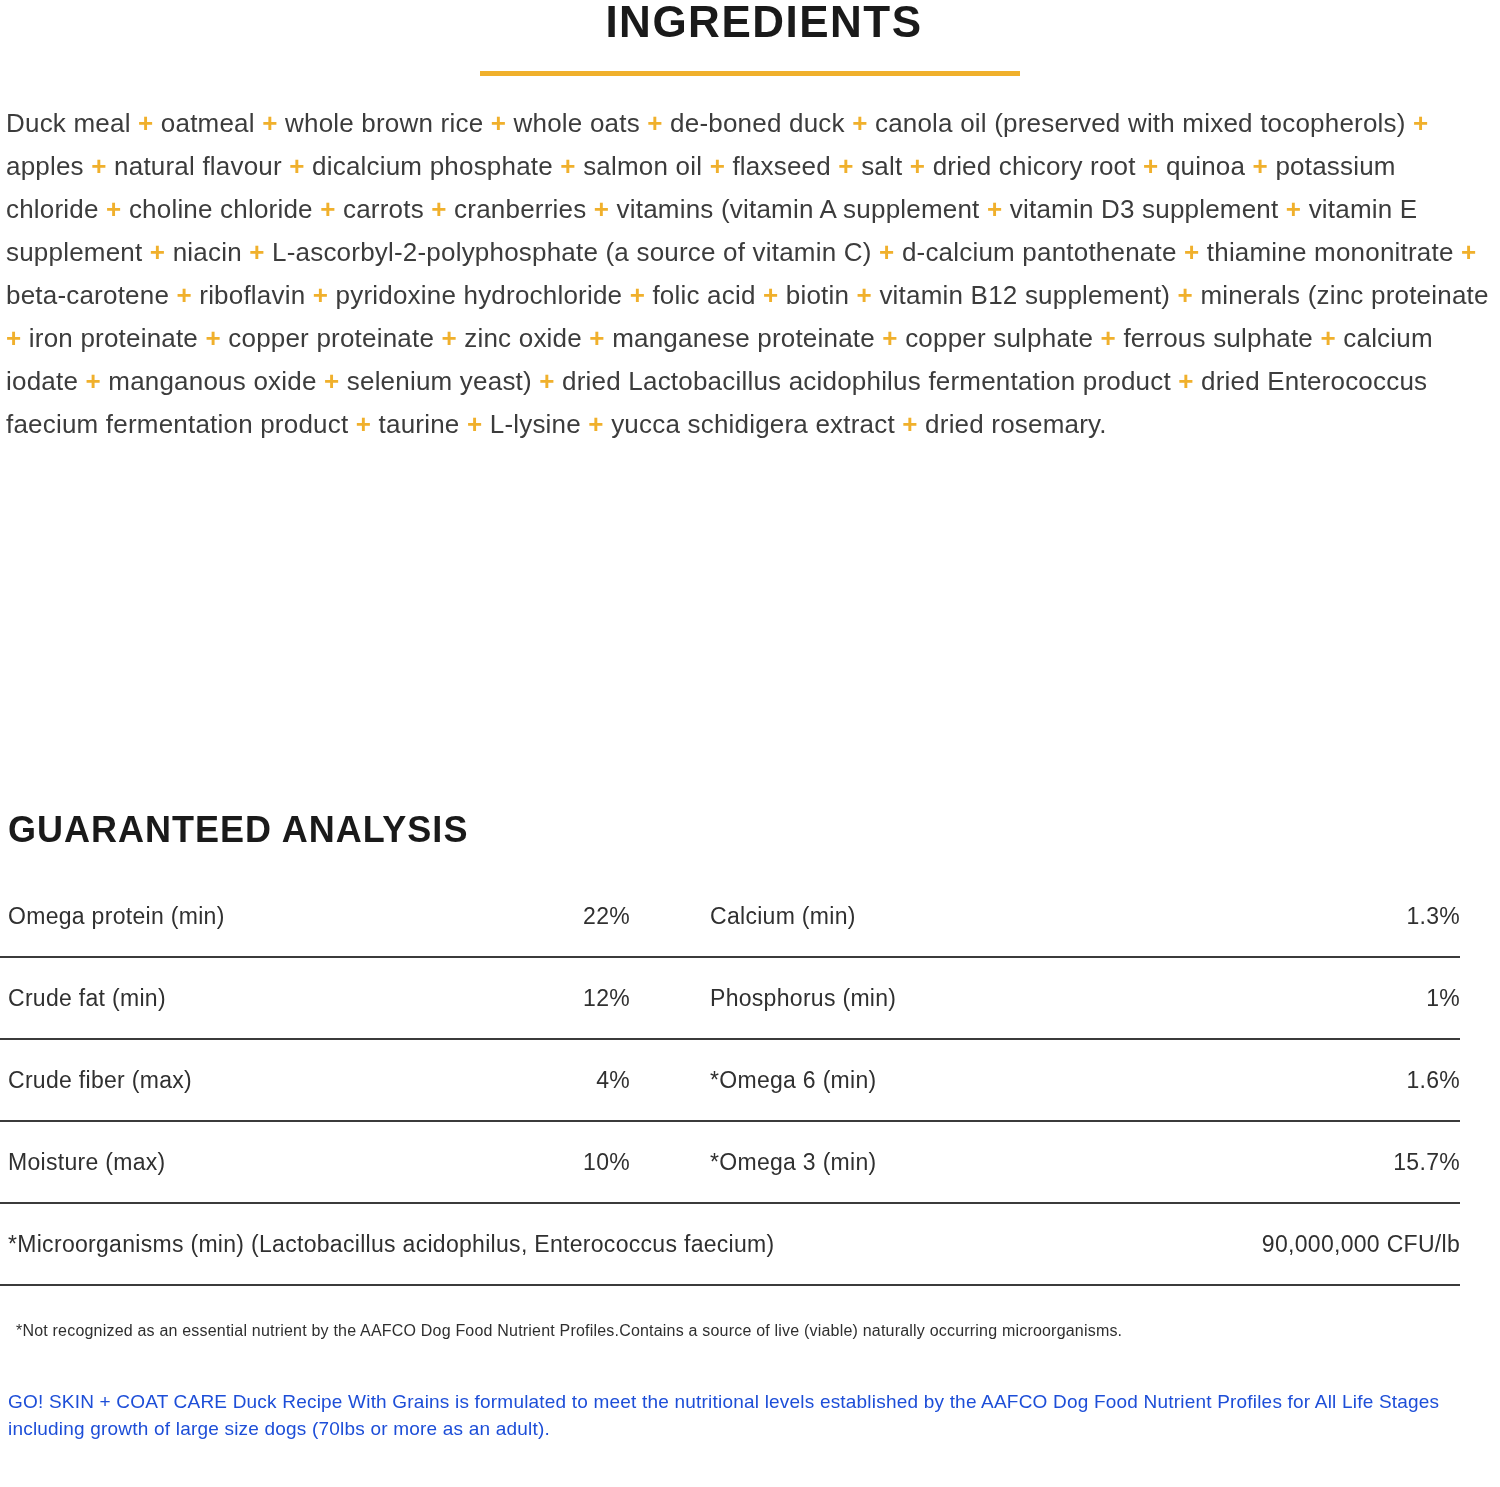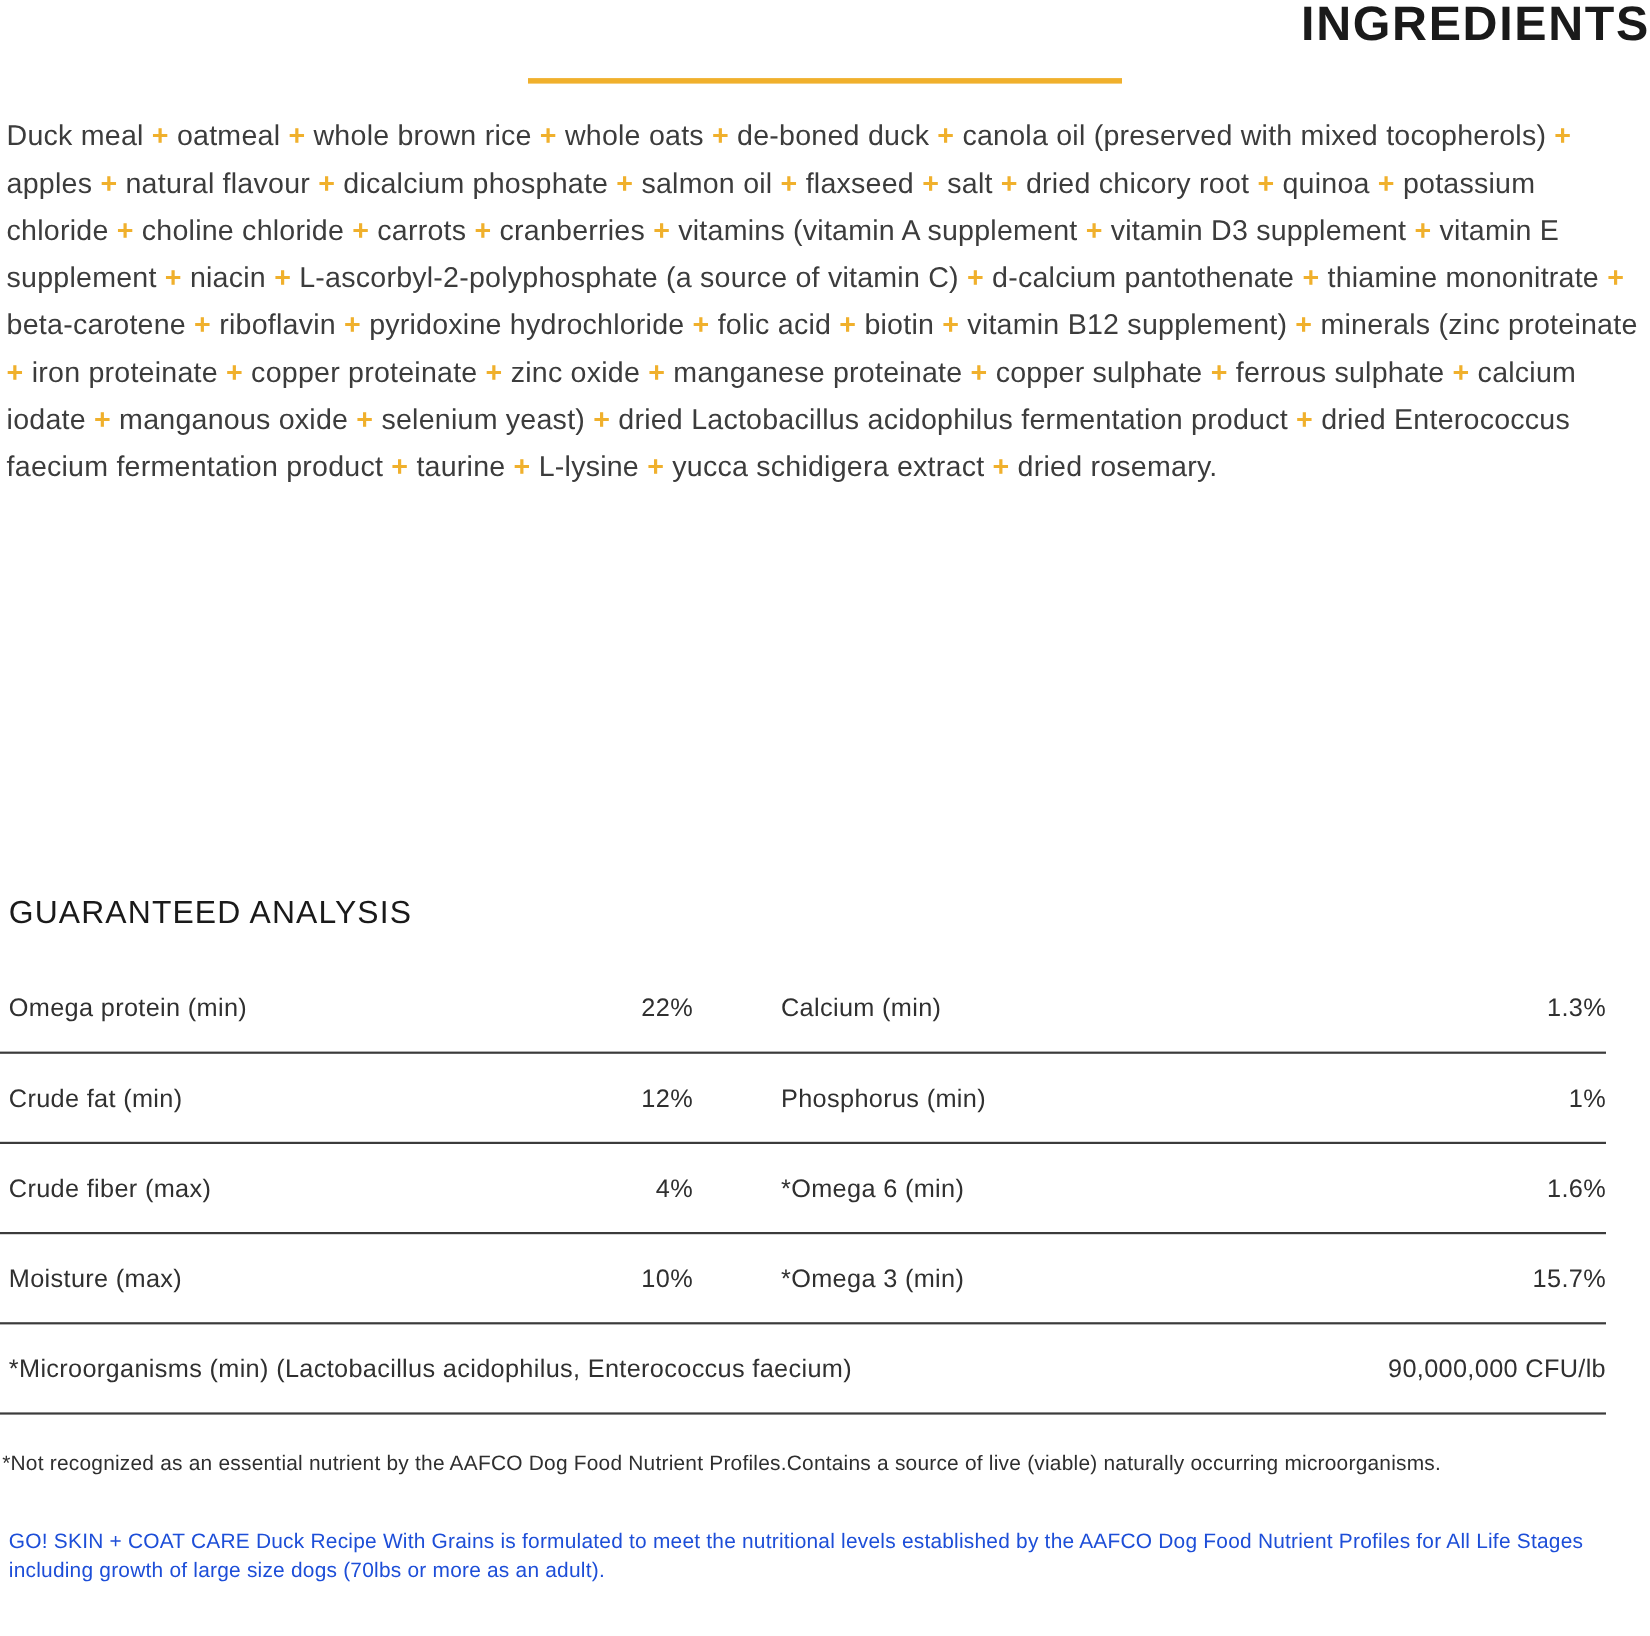--- a/index.html
+++ b/index.html
@@ -24,21 +24,21 @@
     width: 1500px;
     min-height: 1487px;
     background: #ffffff;
     overflow: hidden;
   }
 
   
   .ing-title {
     margin: 0;
     padding-top: 0;
-    text-align: right;
+    text-align: center;
     font-size: 44px;
     line-height: 44px;
     font-weight: 700;
     letter-spacing: 1.5px;
     color: var(--heading);
     padding-left: 28px;
   }
   .gold-rule {
     width: 540px;
     height: 5px;
@@ -57,23 +57,23 @@
   }
   .ingredients-text .plus {
     color: var(--accent);
     font-weight: 600;
   }
 
   
   .ga-title {
     margin: 362px 0 0 0;
     padding-left: 8px;
-    font-size: 29px;
+    font-size: 36px;
     line-height: 44px;
-    font-weight: 400;
+    font-weight: 700;
     letter-spacing: 1px;
     color: var(--heading);
   }
   .ga-table {
     width: 1460px;
     margin-top: 24px;
   }
   .ga-row {
     display: grid;
     grid-template-columns: 432px 190px 80px 430px 1fr;
@@ -97,23 +97,23 @@
     font-size: 23px;
     font-weight: 300;
     color: var(--table-text);
     letter-spacing: 0.3px;
     gap: 31px;
   }
 
   
   .footnote-1 {
     margin: 32px 0 0 0;
-    padding-left: 2px;
+    padding-left: 16px;
     width: 1492px;
-    font-size: 19px;
+    font-size: 16px;
     font-weight: 300;
     line-height: 26px;
     color: #2f2f2f;
     letter-spacing: 0.2px;
   }
   .footnote-2 {
     margin: 44px 0 0 0;
     padding-left: 8px;
     width: 1492px;
     font-size: 19px;

